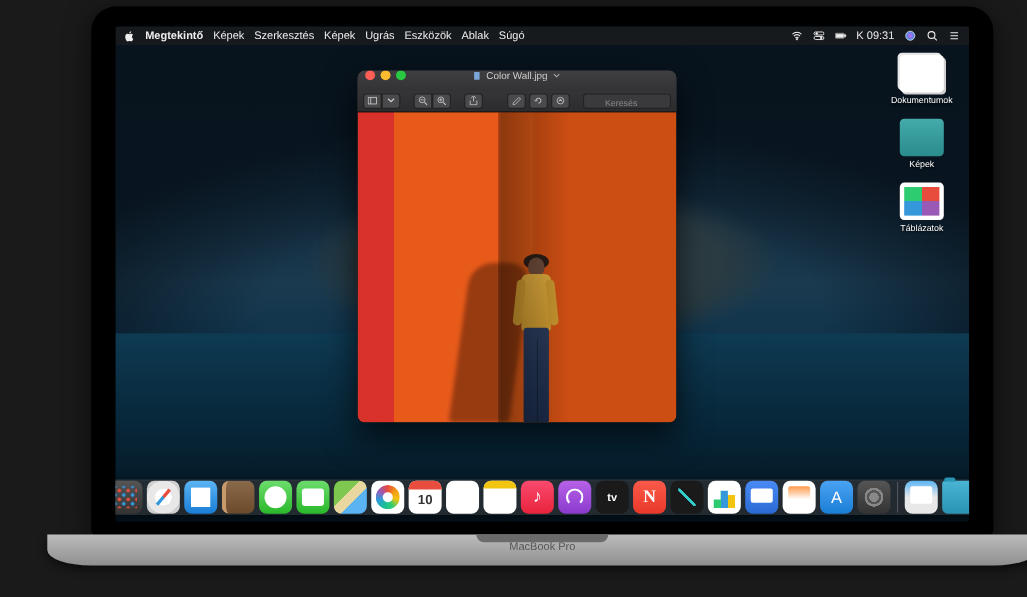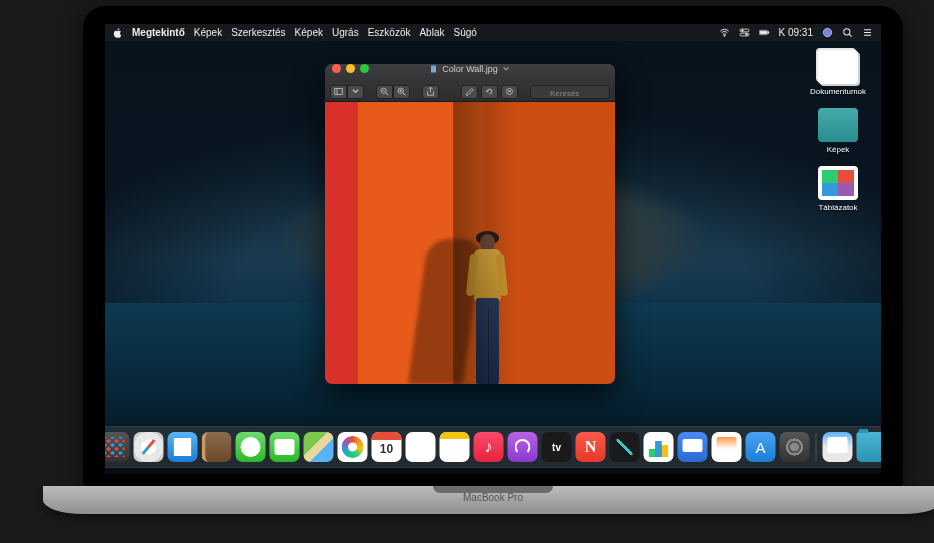--- a/index.html
+++ b/index.html
@@ -67,21 +67,21 @@
   .person .shadow{position:absolute; bottom:0; left:-40px; width:55px; height:145px; background:rgba(0,0,0,0.35); filter:blur(2px); transform:skewX(-8deg); border-radius:20px 20px 4px 4px;}
   .person .head{position:absolute; top:0; left:22px; width:15px; height:17px; background:#6b4a38; border-radius:50% 50% 45% 45%;}
   .person .hair{position:absolute; top:-3px; left:18px; width:23px; height:14px; background:#2b1d16; border-radius:50%;}
   .person .torso{position:absolute; top:15px; left:16px; width:27px; height:52px; background:linear-gradient(#d9a63c,#c8952e); border-radius:6px 6px 3px 3px;}
   .person .arm-l{position:absolute; top:20px; left:10px; width:8px; height:42px; background:#c8952e; border-radius:4px; transform:rotate(6deg);}
   .person .arm-r{position:absolute; top:20px; left:40px; width:8px; height:42px; background:#c8952e; border-radius:4px; transform:rotate(-6deg);}
   .person .legs{position:absolute; top:64px; left:18px; width:23px; height:86px; background:linear-gradient(#2a3a5a,#1a2a48); border-radius:3px 3px 2px 2px;}
   .person .legs::before{content:"";position:absolute;top:10px;left:50%;width:1px;height:76px;background:rgba(0,0,0,0.3);}
 
   
-  .dock{position:absolute; bottom:6px; left:50%; transform:translateX(-50%); height:42px; padding:4px 8px; background:rgba(60,60,62,0.55); border-radius:10px; display:flex; align-items:center; gap:4px; z-index:40; box-shadow:0 3px 10px rgba(0,0,0,0.5), inset 0 0 0 0.5px rgba(255,255,255,0.12);}
+  .dock{position:absolute; bottom:6px; left:50%; transform:translateX(-50%); height:32px; padding:4px 8px; background:rgba(60,60,62,0.55); border-radius:10px; display:flex; align-items:center; gap:4px; z-index:40; box-shadow:0 3px 10px rgba(0,0,0,0.5), inset 0 0 0 0.5px rgba(255,255,255,0.12);}
   .dock-item{width:30px;height:30px;border-radius:7px;display:flex;align-items:center;justify-content:center;position:relative;}
   .dock-sep{width:1px;height:28px;background:rgba(255,255,255,0.2);margin:0 2px;}
   .di-safari{background:radial-gradient(circle,#fff 35%, #e8e8e8 36% 70%, #cfcfcf 71%);}
   .di-safari::before{content:"";position:absolute;left:50%;top:50%;width:3px;height:18px;background:linear-gradient(#e74c3c 50%,#3498db 50%);transform:translate(-50%,-50%) rotate(40deg);}
   .di-mail{background:linear-gradient(#5ab4f4,#1a7ed6);}
   .di-mail::before{content:"";position:absolute;inset:6px;background:#fff;clip-path:polygon(0 0,100% 0,50% 55%,0 0,0 100%,100% 100%,100% 0,50% 55%,0 0);}
   .di-contacts{background:linear-gradient(#8a6a4a,#6a4a2a);border-left:4px solid #c89a6a;}
   .di-cal{background:#fff;}
   .di-cal::before{content:"";position:absolute;top:0;left:0;right:0;height:8px;background:#e74c3c;border-radius:7px 7px 0 0;}
   .di-cal span{position:absolute;top:10px;width:100%;text-align:center;font-size:12px;font-weight:600;color:#333;}

